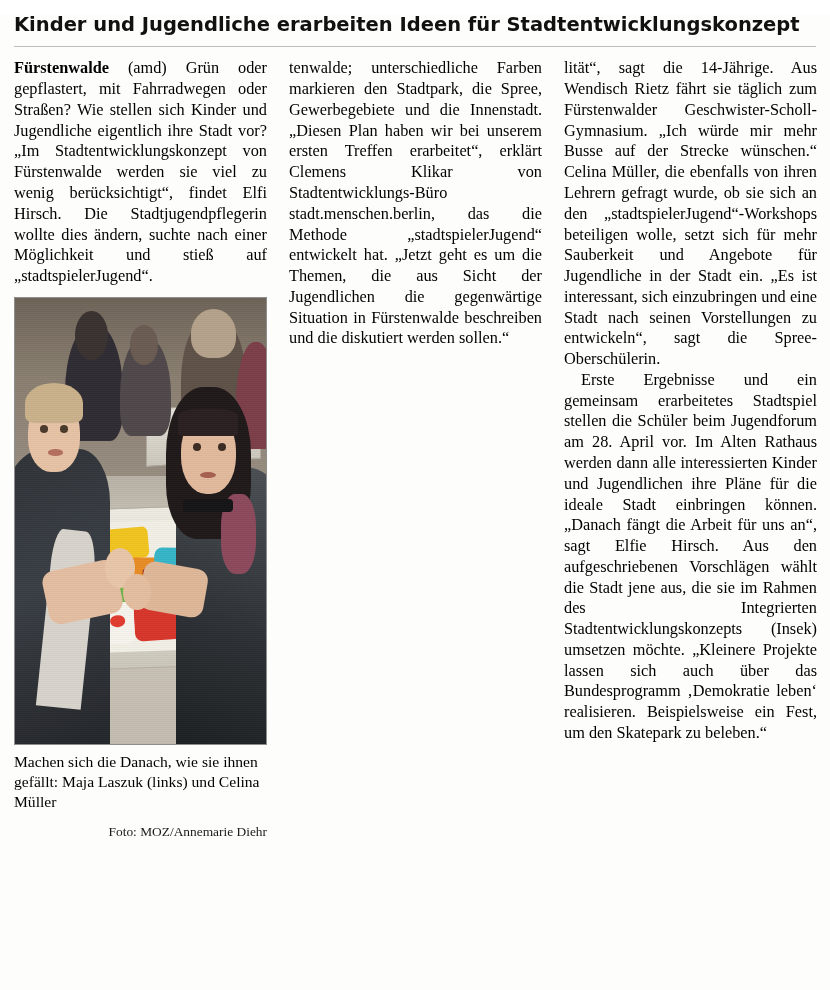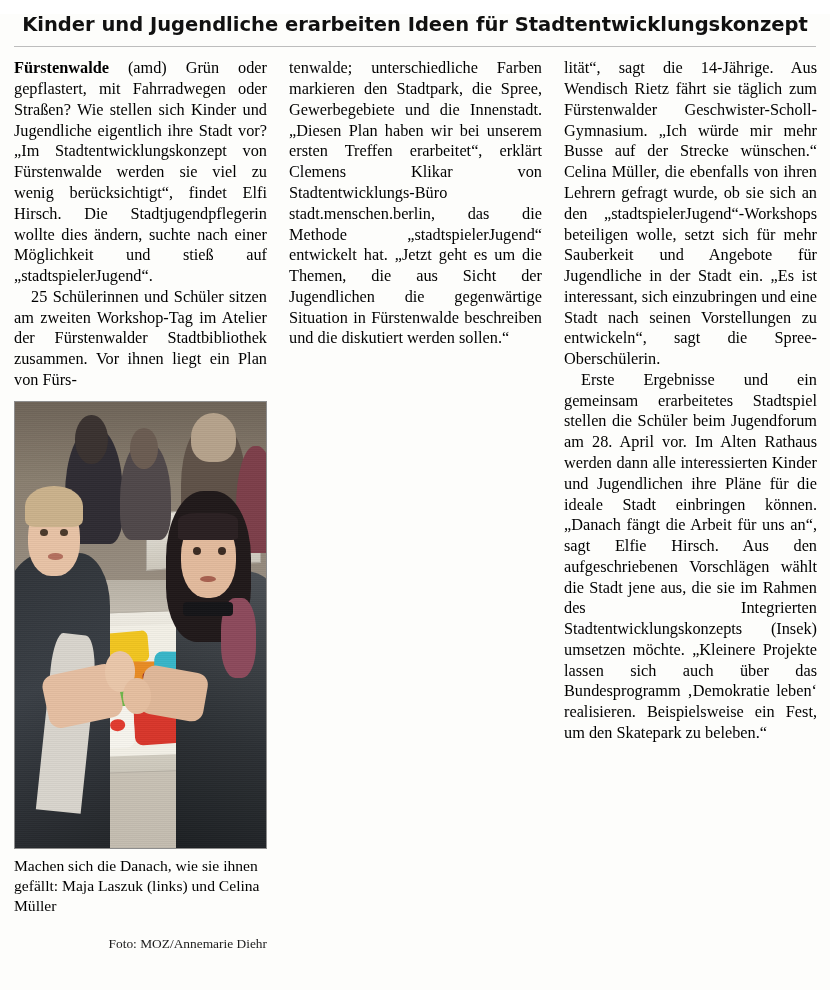--- a/index.html
+++ b/index.html
@@ -32,21 +32,21 @@
     letter-spacing: -0.4px;
     text-align: center;
     margin: 18px 18px 0 18px;
     color: #0d0d0d;
   }
   .subheadline {
     font-family: "DejaVu Sans", sans-serif;
     font-weight: bold;
     font-size: 19.5px;
     line-height: 1.15;
-    text-align: center;
+    text-align: left;
     margin: 14px 14px 0 14px;
     color: #111111;
   }
   .rule {
     height: 1px;
     background: #bdbdbd;
     margin: 10px 14px 0 14px;
   }
 
   
@@ -222,37 +222,36 @@
     font-family: "Liberation Serif", serif;
     font-size: 15.6px;
     line-height: 1.28;
     margin-top: 7px;
     text-align: left;
   }
   .credit {
     font-family: "Liberation Serif", serif;
     font-size: 13.4px;
     text-align: right;
-    margin-top: 20px;
+    margin-top: 12px;
     color: #1a1a1a;
   }
 </style>
 </head>
 <body>
 
 <div class="page">
 
   <h2 class="subheadline">Kinder und Jugendliche erarbeiten Ideen für Stadtentwicklungskonzept</h2>
   <div class="rule"></div>
 
   <div class="columns">
 
     <div class="col">
       <p><span class="lead-city">Fürstenwalde</span><span> (amd) Grün oder gepflastert, mit Fahrradwegen oder Straßen? Wie stellen sich Kinder und Jugendliche eigentlich ihre Stadt vor? „Im Stadtentwicklungskonzept von Fürstenwalde werden sie viel zu wenig berücksichtigt“, findet Elfi Hirsch. Die Stadtjugendpflegerin wollte dies ändern, suchte nach einer Möglichkeit und stieß auf „stadtspielerJugend“.</span></p>
-      <p class="indent">25 Schülerinnen und Schüler sitzen am zweiten Workshop-Tag im Atelier der Fürstenwalder Stadtbibliothek zusammen. Vor ihnen liegt ein Plan von Fürs-</p>
 
       <div class="photo-wrap">
         <div class="photo">
           <div class="ph-bg"></div>
           <div class="ph-bg2"></div>
           <div class="ph-backtable"></div>
           <div class="ph-backtable-leg"></div>
 
           <div class="ph-fig f1"></div>
           <div class="f1h"></div>

